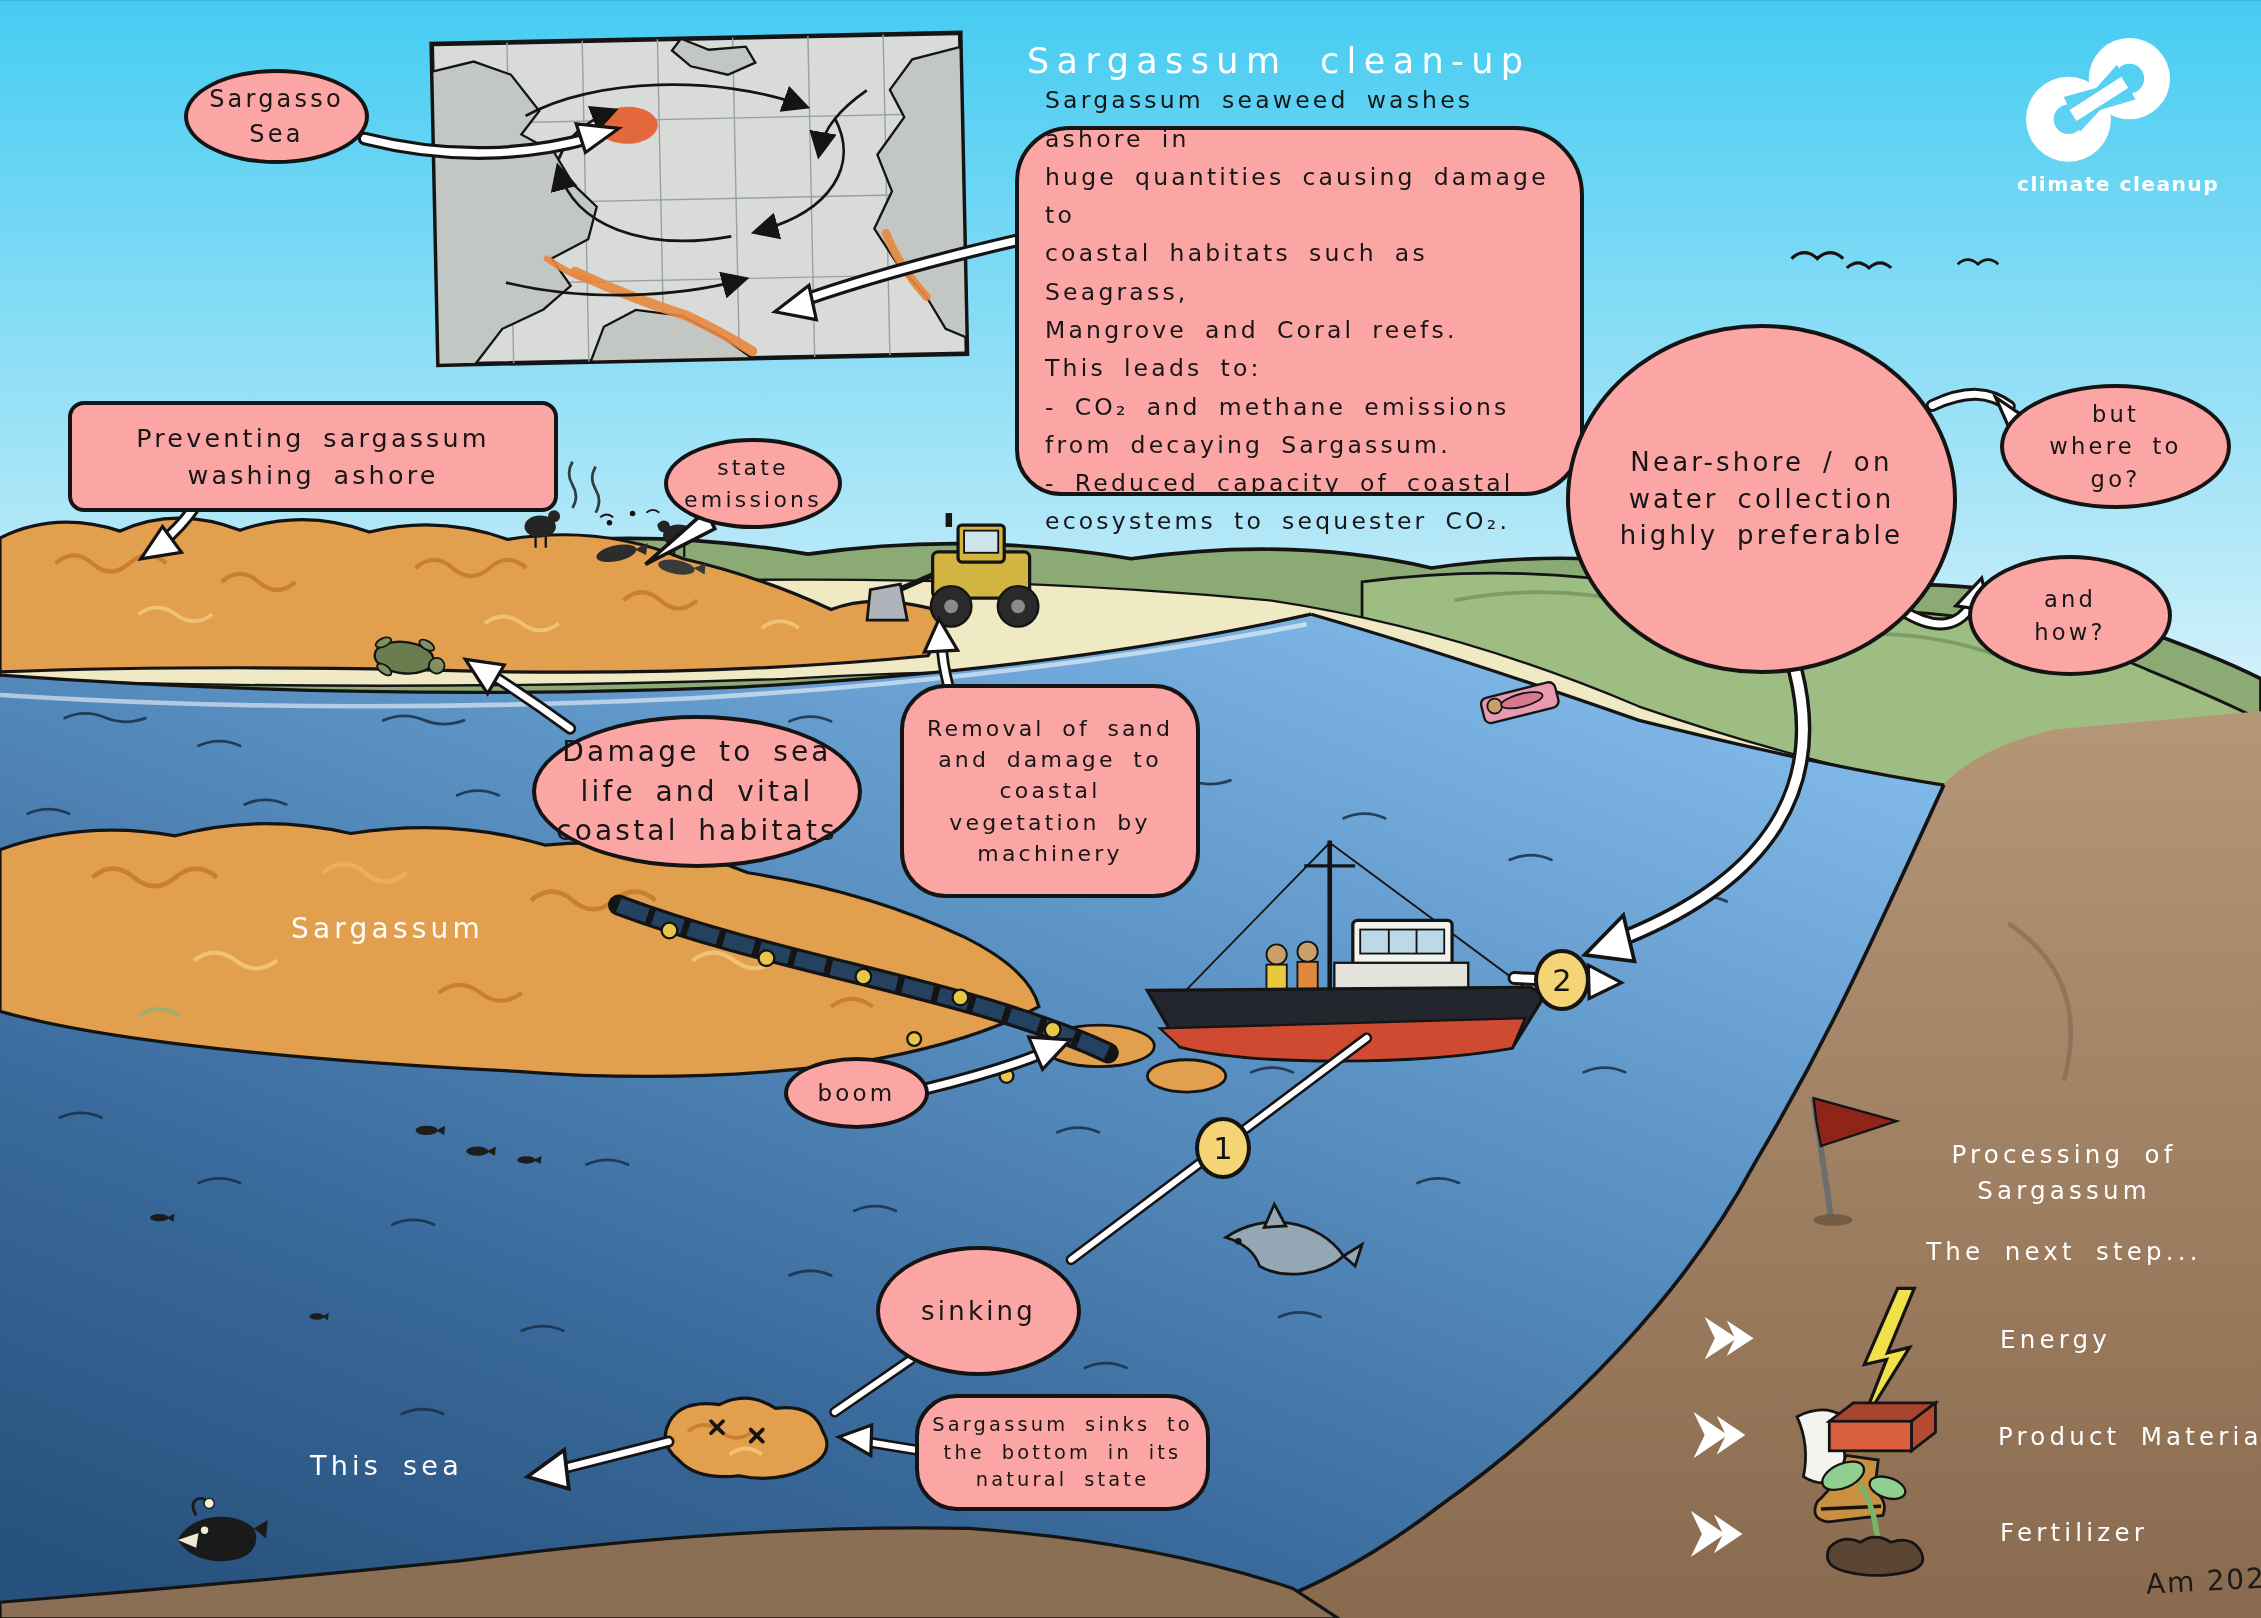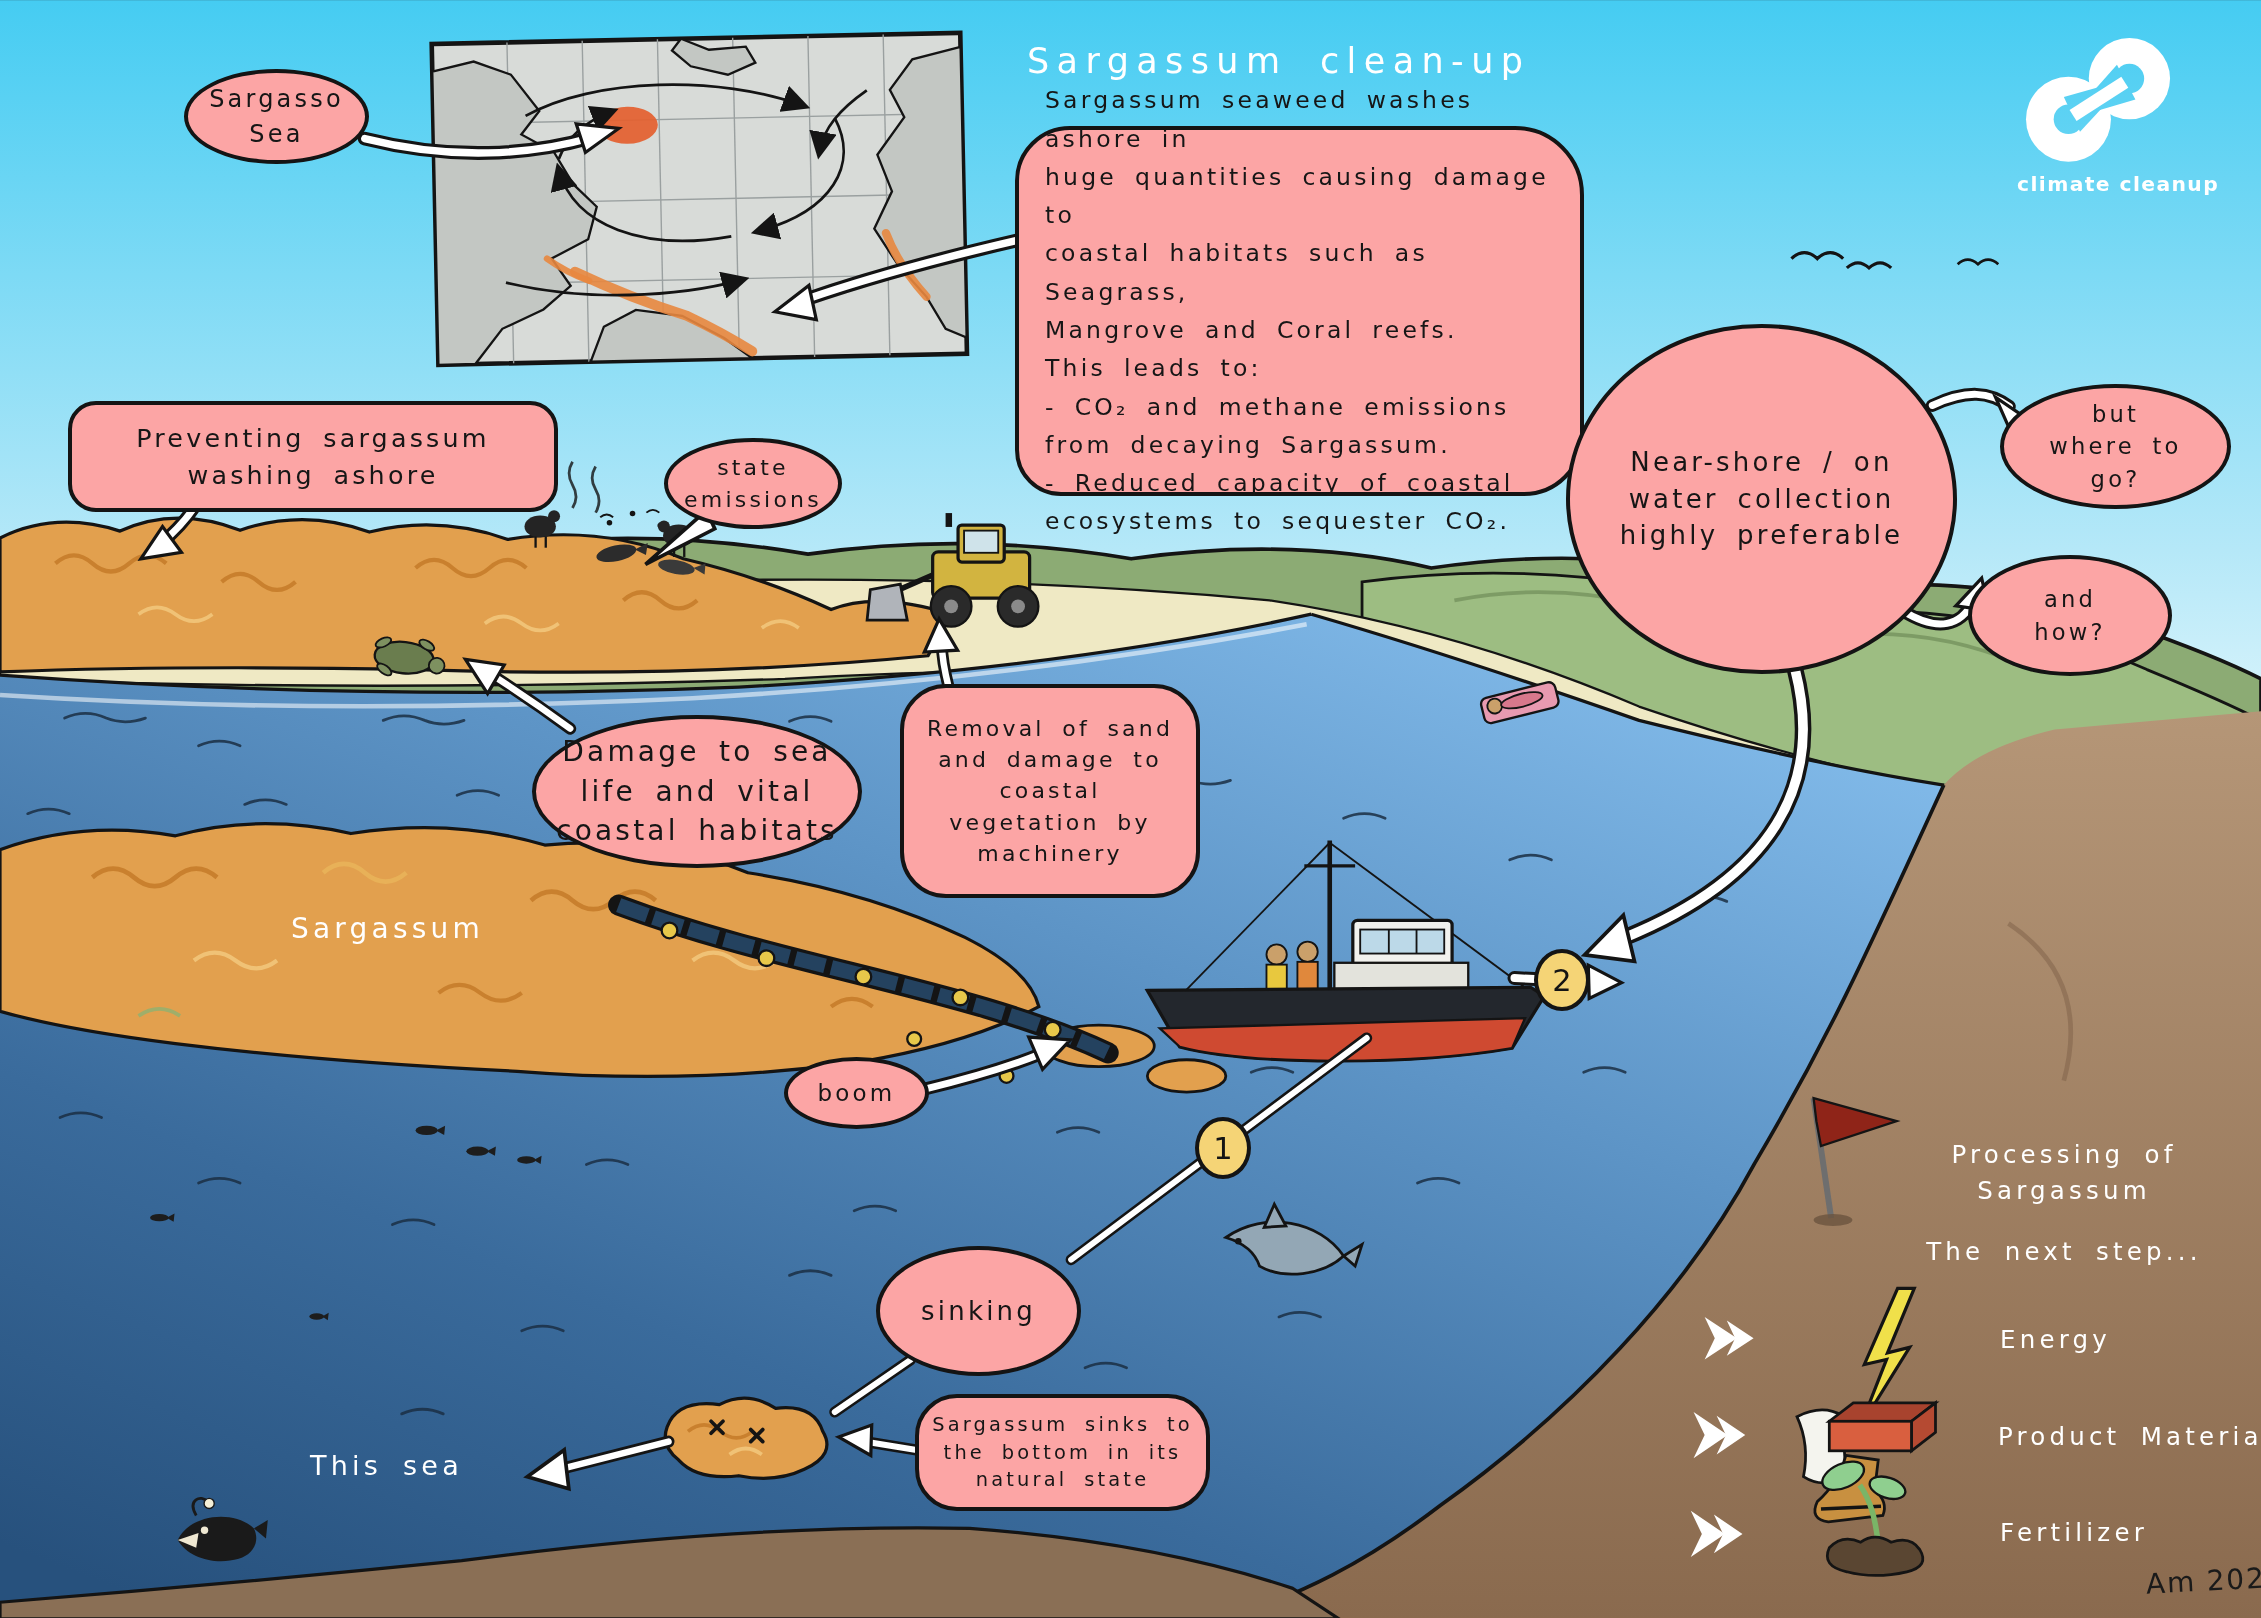--- a/index.html
+++ b/index.html
@@ -408,21 +408,21 @@
   </g>
 </svg>
 
 <div class="lbl title" style="left:1027px;top:36px;">Sargassum clean-up</div>
 
 <div class="logo-text" style="left:2017px;top:172px;">climate cleanup</div>
 
 <div class="bubble ellipse" style="left:184px;top:69px;width:185px;height:95px;font-size:24px;"><span>Sargasso
 Sea</span></div>
 
-<div class="bubble round" style="left:68px;top:401px;width:490px;height:111px;font-size:25.4px;border-radius:28px;"><span>Preventing sargassum
+<div class="bubble round" style="left:68px;top:401px;width:490px;height:111px;font-size:25.4px;border-radius:16px;"><span>Preventing sargassum
 washing ashore</span></div>
 
 <div class="bubble ellipse" style="left:664px;top:438px;width:178px;height:91px;font-size:22px;"><span>state
 emissions</span></div>
 
 <div class="bubble" style="left:1015px;top:126px;width:569px;height:370px;border-radius:55px 69px 60px 46px;
             font-size:23.5px;line-height:1.63;justify-content:flex-start;text-align:left;
             padding:18.5px 26px;align-items:center;"><span>Sargassum seaweed washes ashore in
 huge quantities causing damage to
 coastal habitats such as Seagrass,

